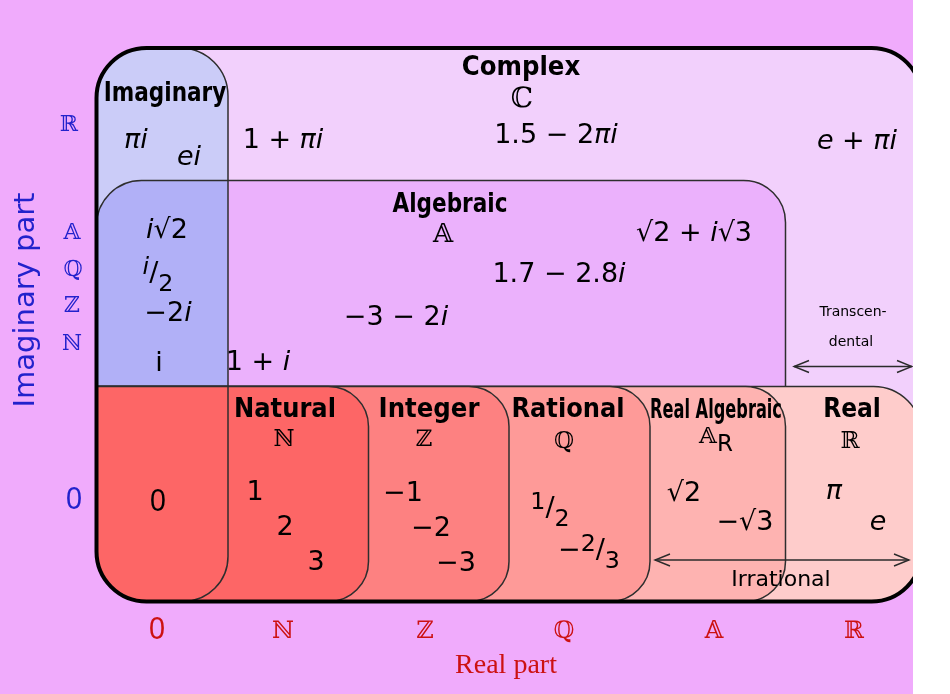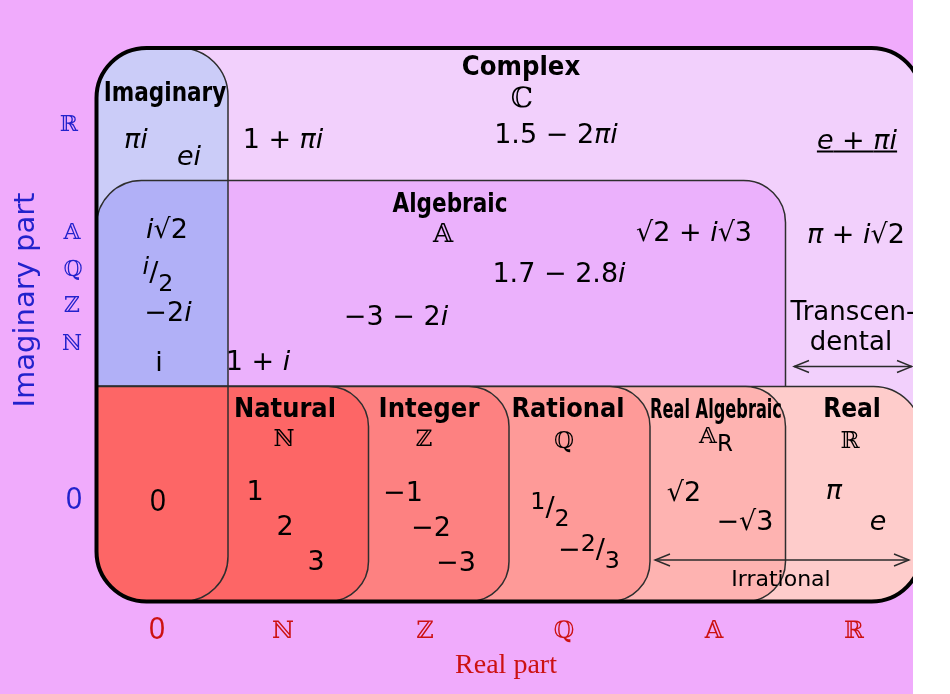--- a/index.html
+++ b/index.html
@@ -15,21 +15,21 @@
   .sx60{transform:translate(-50%,-50%) scaleX(0.60);font-size:27px;}
   .sym{font-size:23px;font-family:"DejaVu Serif",serif;}
   .sym-lg{font-size:28px;}
   .sym-md{font-size:26px;}
   .math{font-family:"DejaVu Sans",sans-serif;font-size:27px;}
   .math i, .frac i{font-style:oblique;}
   .frac{font-family:"DejaVu Sans",sans-serif;font-size:27px;}
   .frac sup{font-size:0.88em;vertical-align:0.29em;line-height:0;}
   .frac sub{font-size:0.88em;vertical-align:-0.44em;line-height:0;}
   .zero0{font-family:"Liberation Sans",sans-serif;font-size:31px;transform:translate(-50%,-50%) scaleX(0.92);}
-  .note{font-size:26px;}
+  .note{font-size:14px;}
   .note-irr{font-size:22px;}
   .yaxis{color:#2222cc;}
   .xaxis{color:#cc1111;}
   .tick-y{font-size:22px;font-family:"DejaVu Serif",serif;}
   .tick-x{font-size:24px;font-family:"DejaVu Serif",serif;}
   .zero-tick{font-family:"Liberation Sans",sans-serif;font-size:32px;transform:translate(-50%,-50%) scaleX(0.90);}
   .axis-name{font-size:28px;font-family:Liberation Serif, serif;}
   .axis-name-y{font-size:29px;}
   .rot{transform:translate(-50%,-50%) rotate(-90deg);}
   .ssub{font-size:23px;font-family:"DejaVu Sans",sans-serif;vertical-align:-8px;}
@@ -94,22 +94,21 @@
   <div class="lbl sym" style="left:424px;top:438px;">ℤ</div>
   <div class="lbl title sx93" style="left:568px;top:408px;">Rational</div>
   <div class="lbl sym" style="left:564px;top:440px;">ℚ</div>
   <div class="lbl title sx60" style="left:716px;top:408px;">Real Algebraic</div>
   <div class="lbl sym" style="left:716px;top:439px;"><span>𝔸</span><span class="ssub">R</span></div>
   <div class="lbl title sx90" style="left:852px;top:408px;">Real</div>
   <div class="lbl sym" style="left:850px;top:440px;">ℝ</div>
 
   <div class="lbl math" style="left:283px;top:138px;">1 + <i>πi</i></div>
   <div class="lbl math" style="left:556px;top:133px;">1.5 − 2<i>πi</i></div>
-  <div class="lbl math" style="left:857px;top:139px;text-decoration:underline;"><i>e</i> + <i>πi</i></div>
-  <div class="lbl math" style="left:856px;top:233px;"><i>π</i> + <i>i</i>√2</div>
+  <div class="lbl math" style="left:857px;top:139px;"><i>e</i> + <i>πi</i></div>
 
   <div class="lbl math" style="left:136px;top:138px;"><i>πi</i></div>
   <div class="lbl math" style="left:189px;top:155px;"><i>ei</i></div>
   <div class="lbl math" style="left:167px;top:228px;"><i>i</i>√2</div>
   <div class="lbl frac" style="left:158px;top:271px;"><sup><i>i</i></sup>/<sub>2</sub></div>
   <div class="lbl math" style="left:168px;top:311px;">−2<i>i</i></div>
   <div class="lbl math" style="left:159px;top:361px;">i</div>
 
   <div class="lbl math" style="left:694px;top:231px;">√2 + <i>i</i>√3</div>
   <div class="lbl math" style="left:559px;top:272px;">1.7 − 2.8<i>i</i></div>

